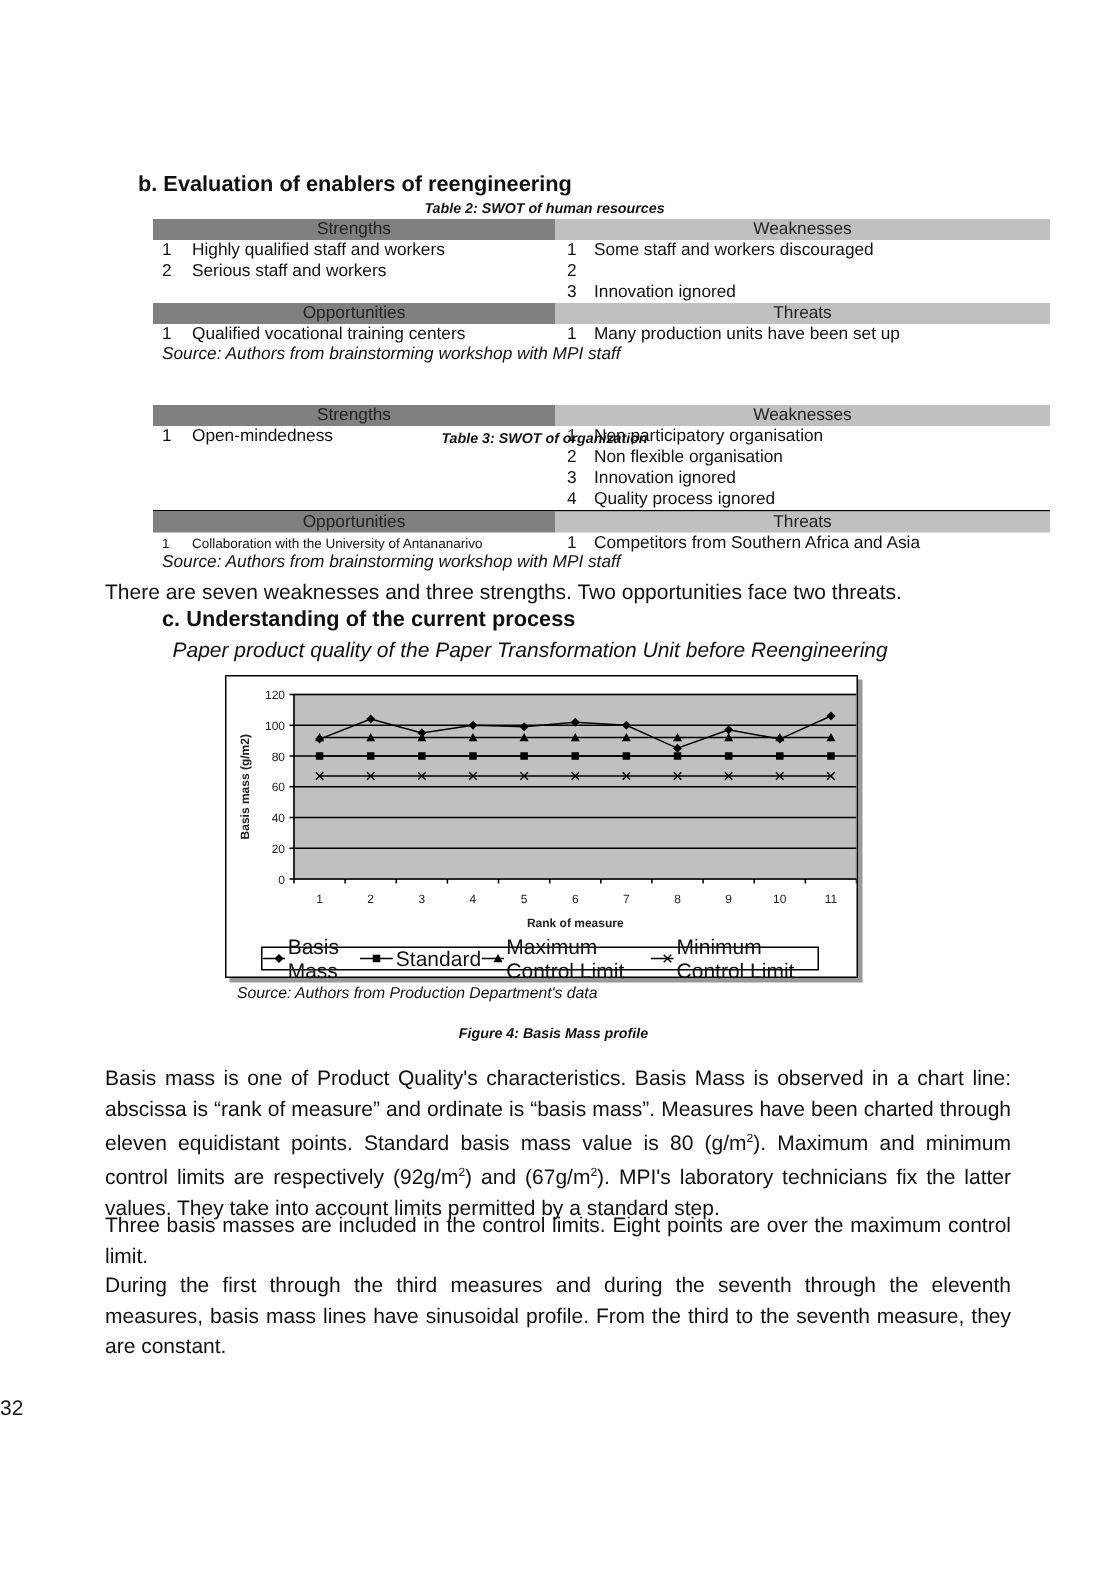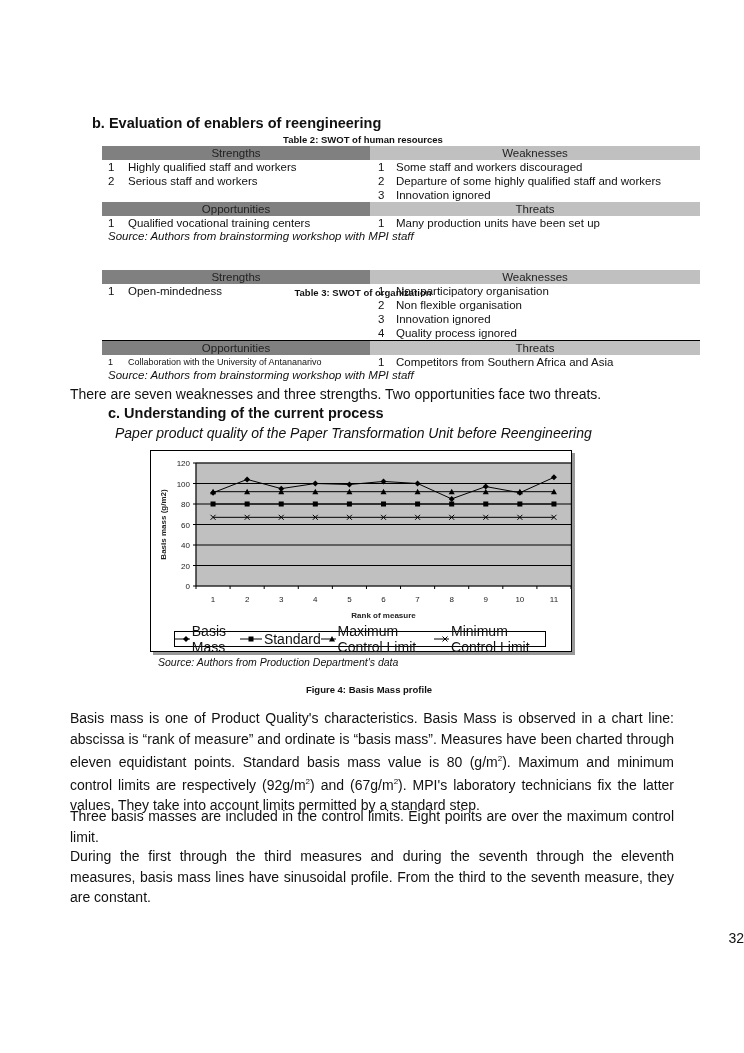--- a/index.html
+++ b/index.html
@@ -1,19 +1,19 @@
 <!DOCTYPE html>
 <html><head>
 <meta charset="utf-8">
 <style>
   html, body { margin:0; padding:0; background:#fff; }
   body { width:744px; height:1053px; position:relative; font-family:"Liberation Sans", sans-serif; color:#111; overflow:hidden; }
   .abs { position:absolute; }
   .h2 { font-weight:bold; font-size:14.5px; }
-  .cap { font-weight:bold; font-size:9.5px; text-align:center; }
+  .cap { font-weight:bold; font-style:italic; font-size:9.5px; text-align:center; }
   .tbl { position:absolute; left:64px; width:598px; font-size:11.5px;margin-left:38px; }
   .hdr { display:flex; height:14px; line-height:14px; }
   .hdr .l { width:268px; background:#808080; text-align:center; color:#222; }
   .hdr .r { flex:1; background:#c0c0c0; text-align:center; color:#222; }
   .rows { display:flex; }
   .rows .col { width:268px; }
   .rows .col2 { flex:1; }
   .item { height:14px; line-height:14px; display:flex; }
   .item .n { width:26px; padding-left:6px; box-sizing:border-box; }
   .col2 .item .n { width:26px; padding-left:8px; }
@@ -45,21 +45,20 @@
           <span>Serious staff and workers</span>
         </div>
       </div>
     <div class="col2" id="t2w">
         <div class="item">
           <span class="n">1</span>
           <span>Some staff and workers discouraged</span>
         </div>
         <div class="item">
           <span class="n">2</span>
-          <span>Departure of some highly qualified staff and workers</span>
         </div>
         <div class="item">
           <span class="n">3</span>
           <span>Innovation ignored</span>
         </div>
       </div>
   </div>
   <div class="hdr">
       <div class="l">Opportunities</div>
       <div class="r">Threats</div>
@@ -291,13 +290,13 @@
 
 <div class="abs" style="left:158px;top:656px;font-size:10.5px;font-style:italic;">Source: Authors from Production Department's data</div>
 <div class="abs cap" style="left:64px;top:684px;width:610px;">Figure 4: Basis Mass profile</div>
 
 <div class="para" style="top:708px;">
   <span>Basis mass is one of Product Quality's characteristics. Basis Mass is observed in a chart line: abscissa is “rank of measure” and ordinate is “basis mass”. Measures have been charted through eleven equidistant points. Standard basis mass value is 80 (g/m</span><sup style="font-size:8px;">2</sup><span>). Maximum and minimum control limits are respectively (92g/m</span><sup style="font-size:8px;">2</sup><span>) and (67g/m</span><sup style="font-size:8px;">2</sup><span>). MPI's laboratory technicians fix the latter values. They take into account limits permitted by a standard step.</span>
 </div>
 <div class="para" style="top:806px;">Three basis masses are included in the control limits. Eight points are over the maximum control limit.</div>
 <div class="para" style="top:846px;">During the first through the third measures and during the seventh through the eleventh measures, basis mass lines have sinusoidal profile. From the third to the seventh measure, they are constant.</div>
 
-<div class="abs" style="left:0;width:744px;top:930px;text-align:right;font-size:14px;">32</div>
+<div class="abs" style="left:0;width:744px;top:930px;text-align:left;font-size:14px;">32</div>
 
 </body></html>

